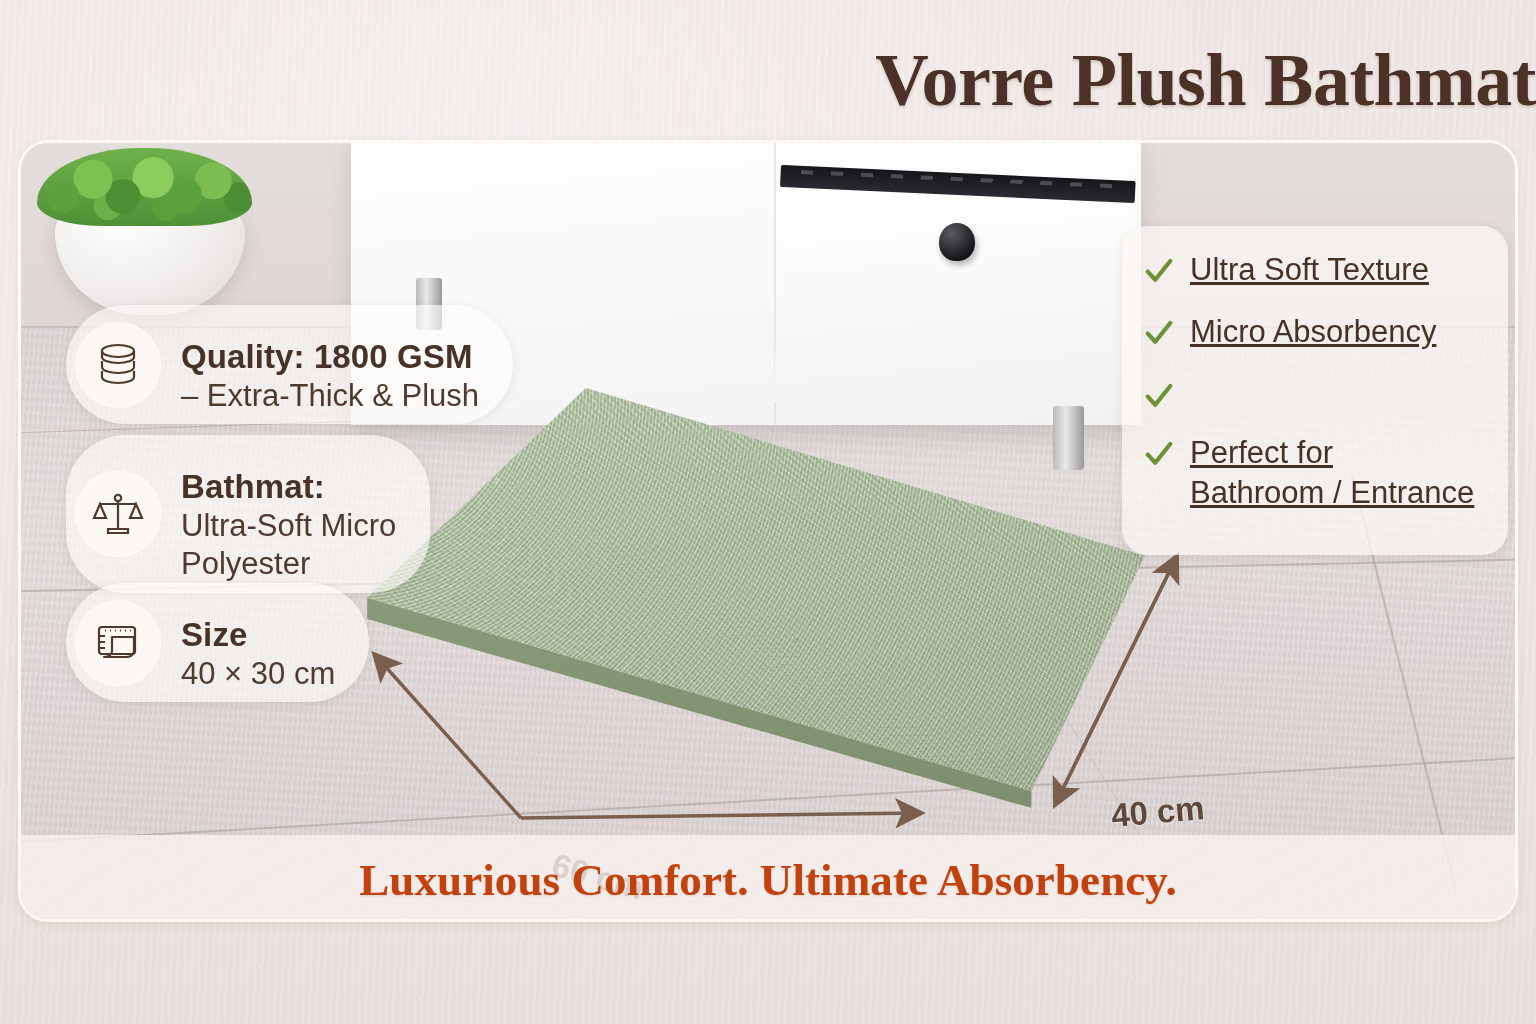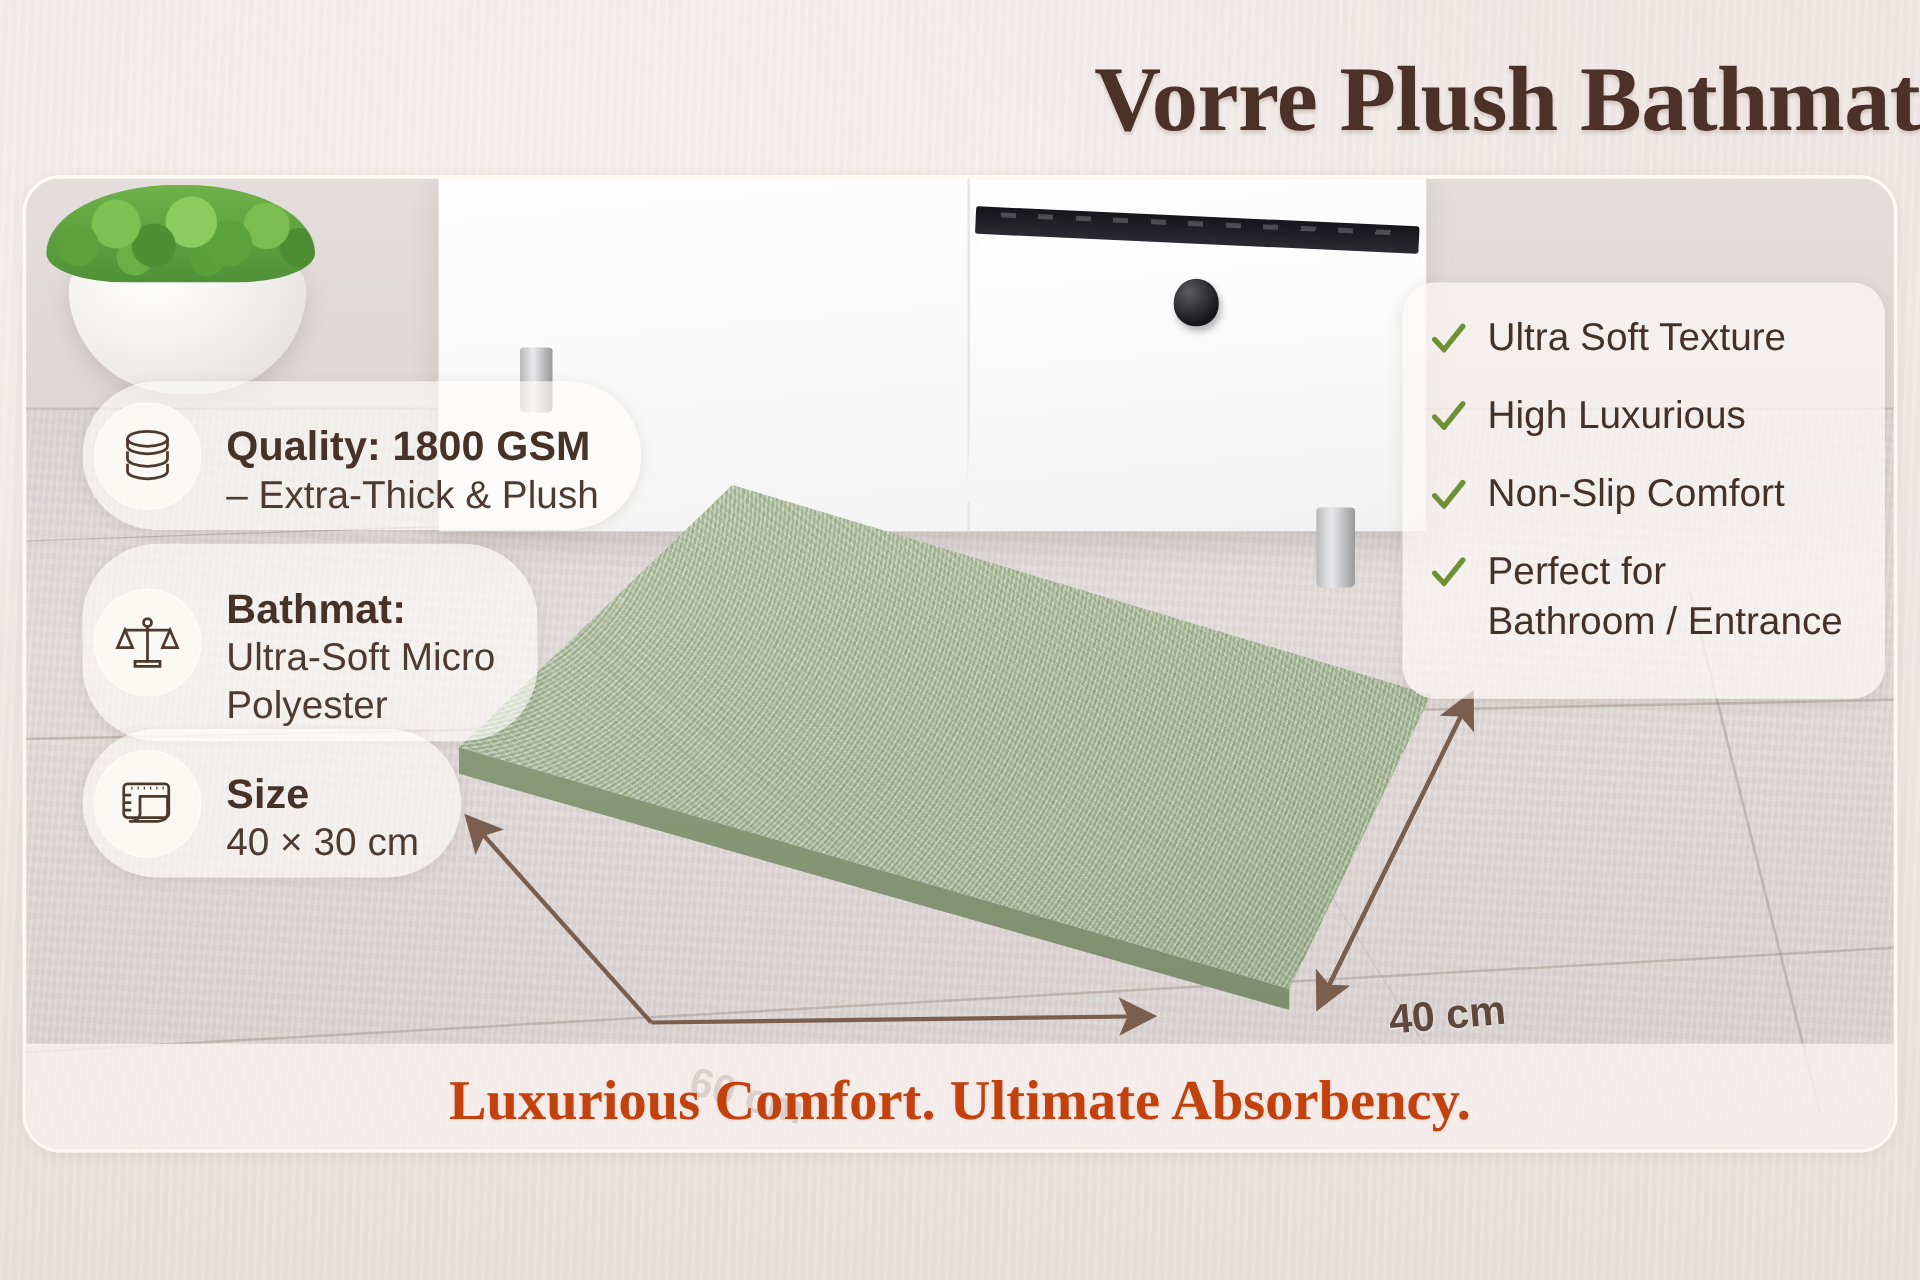--- a/index.html
+++ b/index.html
@@ -236,20 +236,21 @@
     display:flex; align-items:flex-start; gap:16px;
     margin-bottom:22px;
   }
   .benefit:last-child { margin-bottom:16px; }
   .check {
     flex:0 0 auto; width:30px; height:30px; margin-top:6px;
   }
   .benefit-label {
     font-size:31px; font-weight:500; color:#463127;
     line-height:1.30;
+    text-decoration:underline;
   }
 
   
   #tagline-band {
     position:absolute; z-index:7;
     left:0; right:0; top:692px; height:90px;
     background:rgba(250,243,240,0.80);
     display:flex; align-items:center; justify-content:center;
   }
   .tagline {
@@ -375,27 +376,26 @@
   <div class="benefit">
     <svg class="check" viewBox="0 0 24 24" fill="none" stroke="#6f9136" stroke-width="3.4" stroke-linecap="round" stroke-linejoin="round">
       <path d="M3 12.5 L9 19 L21 4"></path>
     </svg>
     <span class="benefit-label">Ultra Soft Texture</span>
   </div>
   <div class="benefit">
     <svg class="check" viewBox="0 0 24 24" fill="none" stroke="#6f9136" stroke-width="3.4" stroke-linecap="round" stroke-linejoin="round">
       <path d="M3 12.5 L9 19 L21 4"></path>
     </svg>
-    <span class="benefit-label">High Luxurious</span>
+    <span class="benefit-label">Micro Absorbency</span>
   </div>
   <div class="benefit">
     <svg class="check" viewBox="0 0 24 24" fill="none" stroke="#6f9136" stroke-width="3.4" stroke-linecap="round" stroke-linejoin="round">
       <path d="M3 12.5 L9 19 L21 4"></path>
     </svg>
-    <span class="benefit-label">Non-Slip Comfort</span>
   </div>
   <div class="benefit">
     <svg class="check" viewBox="0 0 24 24" fill="none" stroke="#6f9136" stroke-width="3.4" stroke-linecap="round" stroke-linejoin="round">
       <path d="M3 12.5 L9 19 L21 4"></path>
     </svg>
     <span class="benefit-label" style="white-space:pre-line">Perfect for
 Bathroom / Entrance</span>
   </div>
 </div>
 

